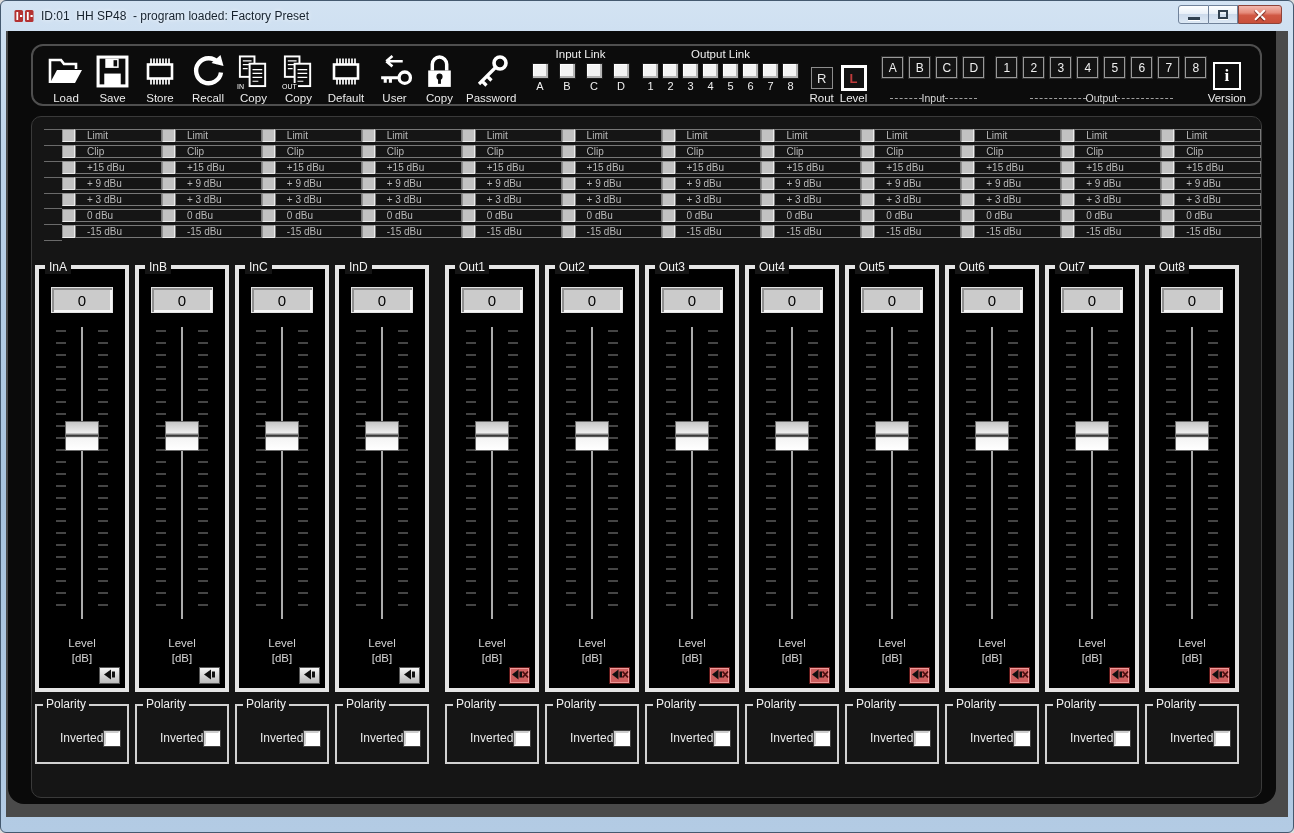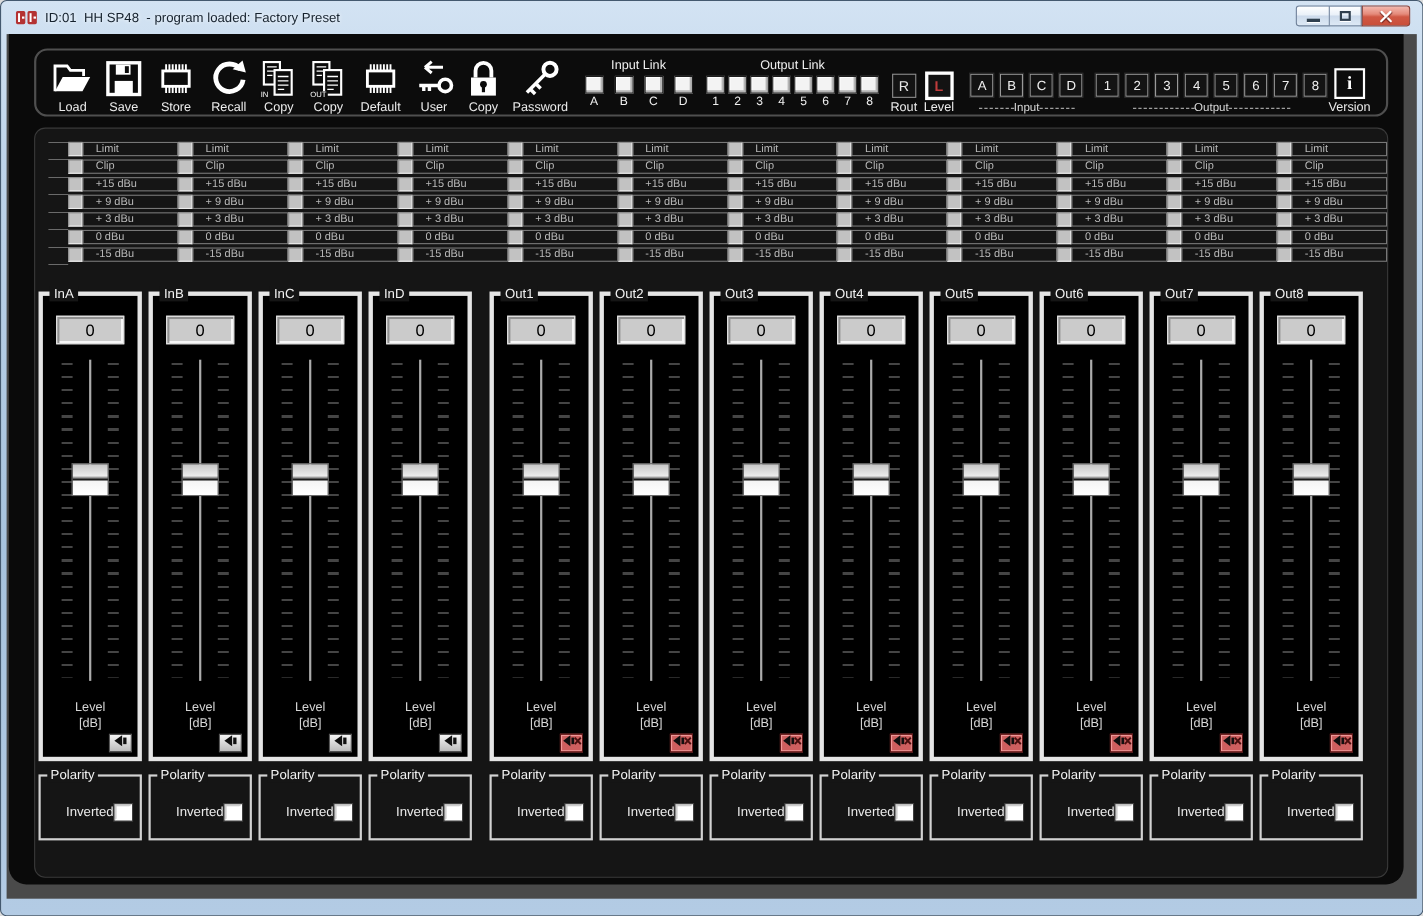--- a/index.html
+++ b/index.html
@@ -24,37 +24,37 @@
   .blackarea{height:calc(100% - 13px);margin:0 12px 0 2px;background:#0a0a0a;border-radius:0 0 16px 16px;
     padding-top:13px;box-sizing:border-box;}
 
   
   .toolbar{margin:0 14px 0 23px;height:62px;background:#0c0c0c;border:2px solid #4f4f4f;border-radius:12px;
     display:flex;align-items:center;padding:2px 10px 0 14px;box-sizing:border-box;overflow:hidden;}
   .tb-btn{display:flex;flex-direction:column;align-items:center;justify-content:flex-end;height:56px;margin-right:10px;cursor:default;}
   .ticon{height:41px;display:flex;align-items:center;position:relative;}
   .ticon .badge{position:absolute;left:0;bottom:2px;font-size:7px;color:#fff;background:#0c0c0c;padding:0 1px;letter-spacing:0;}
   .tb-label{font-size:11.5px;color:#ececec;line-height:12px;}
-  .link-group{display:flex;flex-direction:column;align-items:center;height:56px;justify-content:center;margin-right:6px;}
+  .link-group{display:flex;flex-direction:column;align-items:center;height:56px;justify-content:flex-start;margin-right:6px;}
   .link-title{font-size:11.5px;color:#f0f0f0;height:15px;}
   .link-items{display:flex;}
   .link-item{display:flex;flex-direction:column;align-items:center;}
   .link-item.w-in{width:27px;} .link-item.w-out{width:20px;}
   .link-box{width:15px;height:14px;background:#f3f3f3;border:1px solid #1d1d1d;box-shadow:inset -2px -2px 0 #b5b5b5,inset 1px 1px 0 #fff;}
   .link-letter{font-size:11px;color:#f0f0f0;margin-top:1px;line-height:12px;}
   .rl-group{display:flex;flex-direction:column;align-items:center;margin:0 3px;height:56px;justify-content:flex-end;}
   .rl-btn{width:22px;height:22px;display:flex;align-items:center;justify-content:center;font-size:13px;color:#e8e8e8;
     background:#131313;border:1px solid #8d8d8d;box-sizing:border-box;margin-bottom:3px;}
   .rl-btn.active{width:26px;height:26px;border:3px solid #fff;color:#c03c3c;font-weight:bold;margin-bottom:1px;}
   .rl-label{font-size:11.5px;color:#ececec;line-height:12px;}
   .sel-group{display:flex;flex-direction:column;align-items:center;margin-left:12px;height:56px;justify-content:flex-end;}
   .sel-btns{display:flex;gap:6px;}
   .sel-btn{width:21px;height:21px;border:1px solid #999;outline:1px solid #2c2c2c;background:#131313;color:#f0f0f0;
     font-size:12px;display:flex;align-items:center;justify-content:center;box-sizing:border-box;}
-  .sel-caption{display:flex;align-items:center;margin-top:4px;font-size:10.5px;color:#d8d8d8;line-height:12px;}
+  .sel-caption{display:flex;align-items:center;margin-top:14px;font-size:10.5px;color:#d8d8d8;line-height:12px;}
   .dashline{border-top:1px dashed #9f9f9f;height:0;display:inline-block;}
   .version-group{margin-left:auto;display:flex;flex-direction:column;align-items:center;height:56px;justify-content:flex-end;margin-right:4px;}
   .version-icon{width:24px;height:24px;border:2px solid #fff;color:#fff;display:flex;align-items:center;justify-content:center;
     font-family:"Liberation Serif",serif;font-weight:bold;font-size:17px;margin-bottom:2px;box-sizing:content-box;}
 
   
   .mainpanel{margin:10px 14px 0 23px;height:682px;background:#151515;border:1px solid #3a3a3a;border-radius:10px;
     padding:12px 0 0 3px;box-sizing:border-box;}
   .meters{display:flex;margin-left:9px;}
   .meter-stub{width:18px;height:112px;background:repeating-linear-gradient(180deg,#6a6a6a 0 1px,transparent 1px 15.9px);}

